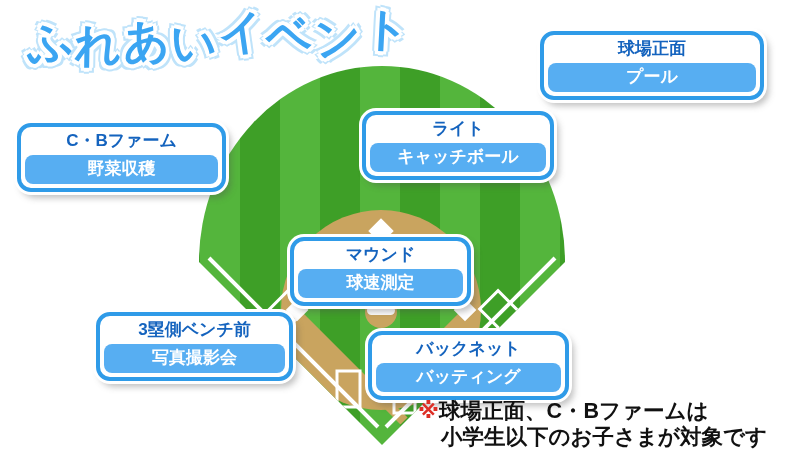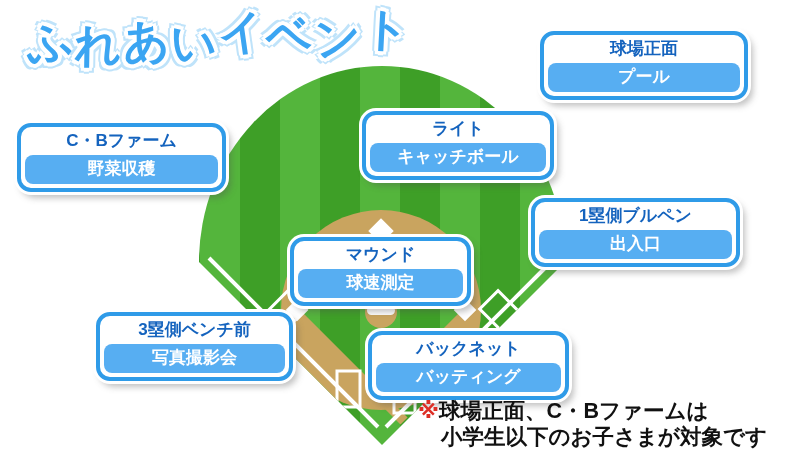--- a/index.html
+++ b/index.html
@@ -86,40 +86,36 @@
         <rect x="-8" y="-8" width="16" height="16" class="base"></rect>
       </g>
       <g transform="translate(465,310) rotate(45)">
         <rect x="-8" y="-8" width="16" height="16" class="base"></rect>
       </g>
     </g>
   </svg>
 
   <div id="title"><span style="transform: translateY(3px) rotate(-5deg);">ふ</span><span style="transform: translateY(9px) rotate(3deg);">れ</span><span style="transform: translateY(6px) rotate(-3deg);">あ</span><span style="transform: translateY(10px) rotate(4deg);">い</span><span style="transform: translateY(1px) rotate(-6deg);">イ</span><span style="transform: translateY(5px) rotate(4deg);">ベ</span><span style="transform: translateY(9px) rotate(-4deg);">ン</span><span style="transform: translateY(3px) rotate(5deg);">ト</span></div>
 
-  <div class="callout" style="left:540px;top:31px;width:208px;">
+  <div class="callout" style="left:540px;top:31px;width:224px;">
     <div class="hdr">球場正面</div>
     <div class="bdy">プール</div>
   </div>
 
   <div class="callout" style="left:17px;top:123px;width:209px;">
     <div class="hdr">C・Bファーム</div>
     <div class="bdy">野菜収穫</div>
   </div>
 
   <div class="callout" style="left:362px;top:111px;width:192px;font-family:Liberation Serif, serif;">
     <div class="hdr">ライト</div>
     <div class="bdy">キャッチボール</div>
   </div>
 
 
-  <div class="callout" style="left:531px;top:198px;width:209px;">
-    <div class="hdr">1塁側ブルペン</div>
-    <div class="bdy">出入口</div>
-  </div>
 
   <div class="callout" style="left:290px;top:237px;width:181px;">
     <div class="hdr">マウンド</div>
     <div class="bdy">球速測定</div>
   </div>
 
   <div class="callout" style="left:96px;top:312px;width:197px;">
     <div class="hdr">3塁側ベンチ前</div>
     <div class="bdy">写真撮影会</div>
   </div>

